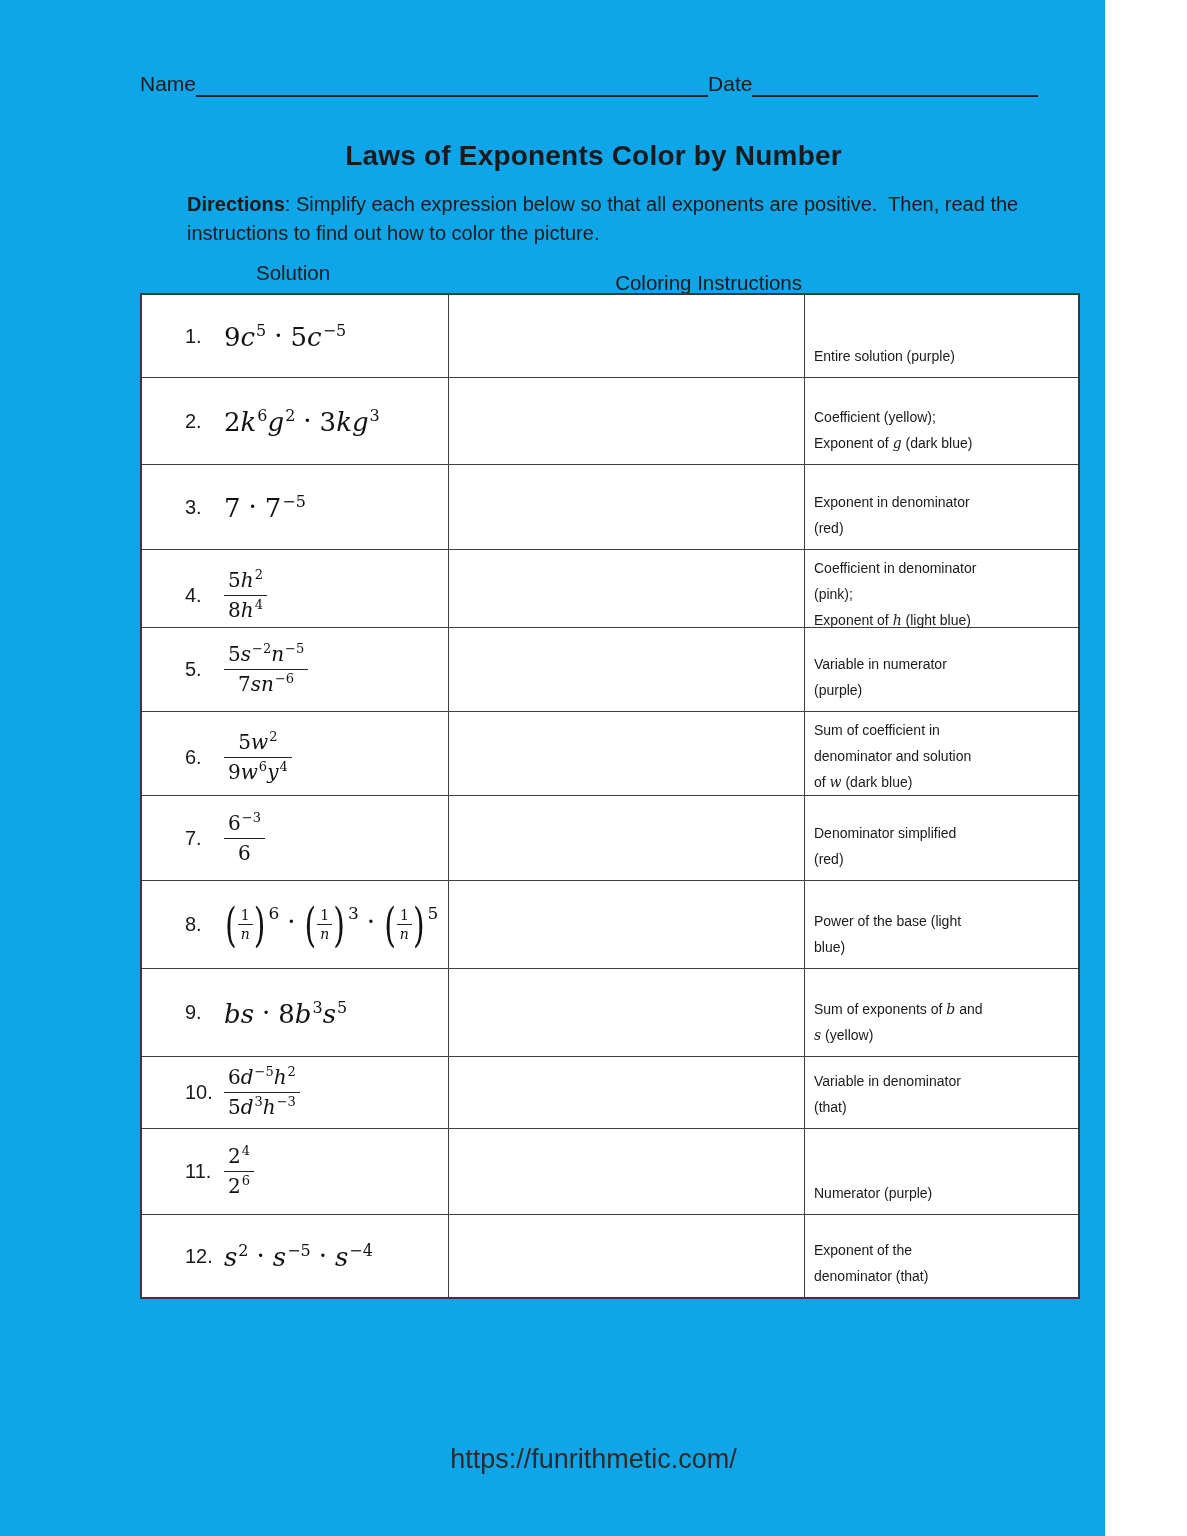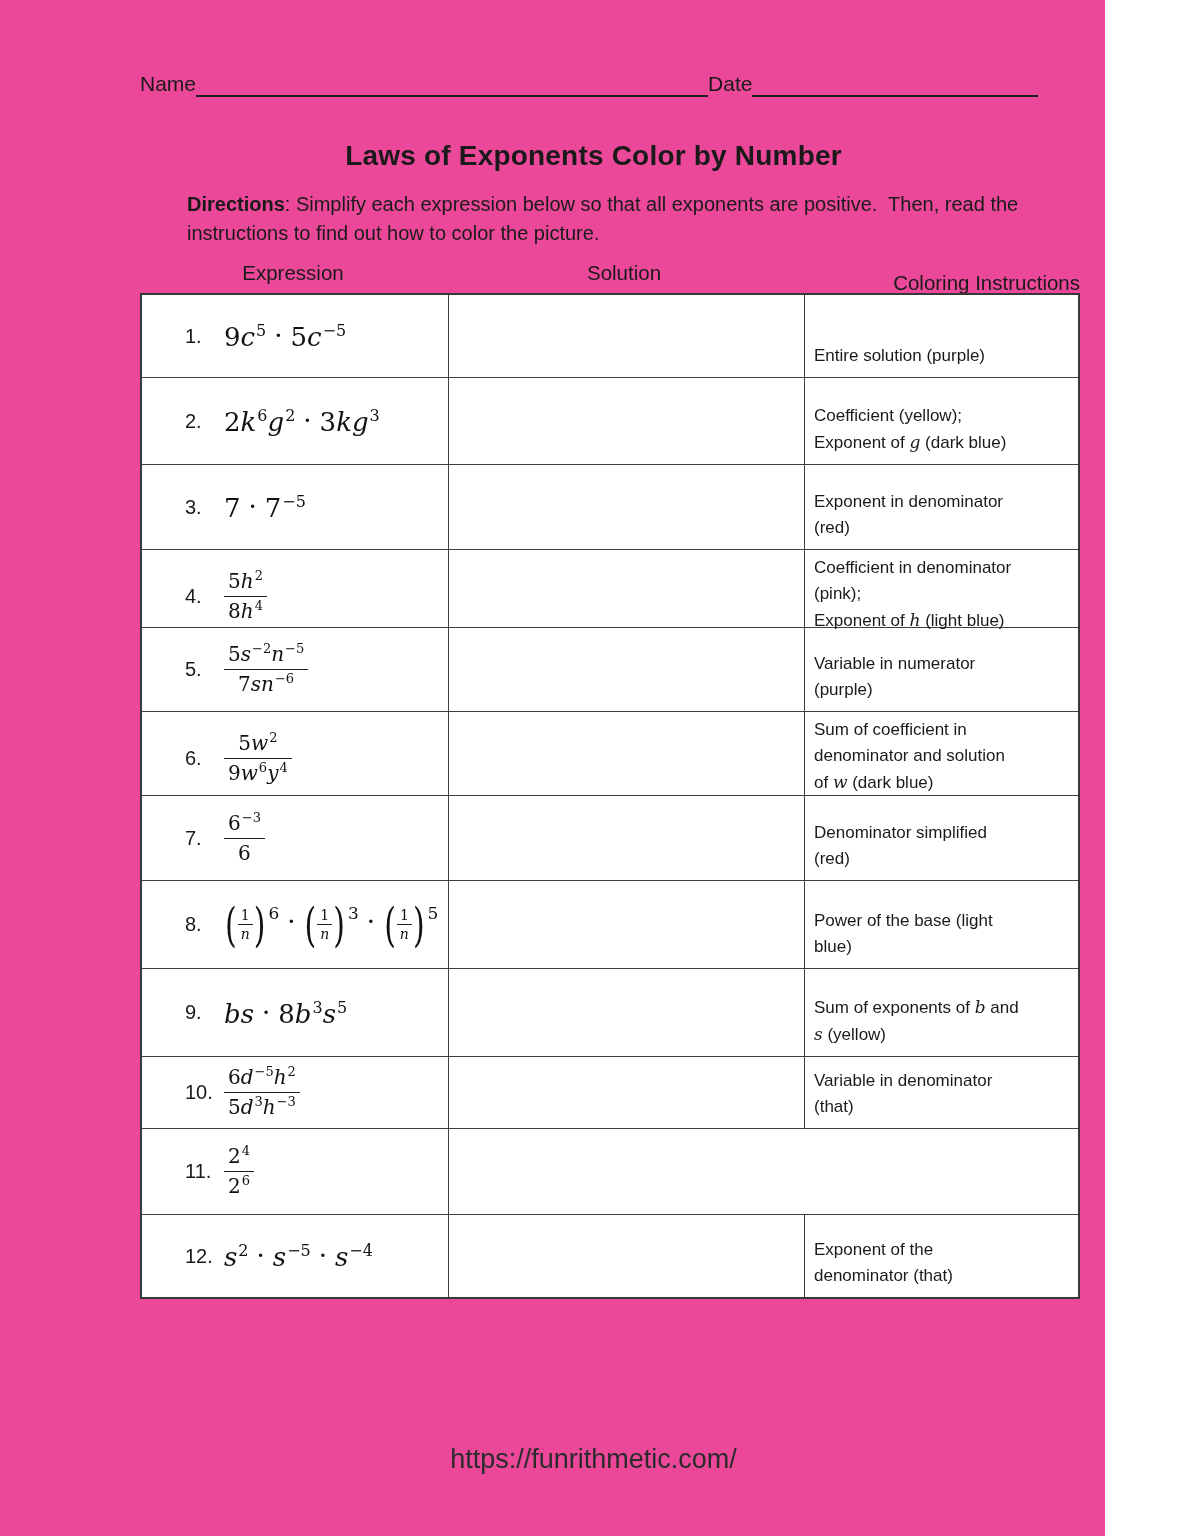--- a/index.html
+++ b/index.html
@@ -1,18 +1,18 @@
 <!DOCTYPE html>
 <html><head>
 <meta charset="utf-8">
 <style>
   * { margin:0; padding:0; box-sizing:border-box; }
   html,body { background:#ffffff; }
   .sheet {
-    position:relative; width:1105px; height:1536px; background:#ec4899;
+    position:relative; width:1105px; height:1536px; background:#0ea5e9;
     font-family:"Liberation Sans", sans-serif; color:#1a1a1a; overflow:hidden;
   }
 
   
   .namedate { position:absolute; left:140px; top:72px; width:898px; display:flex; align-items:flex-end; font-size:21px; }
   .nd-label { padding-bottom:1px; }
   .nd-line  { border-bottom:2px solid #1f1f1f; height:24px; }
   .line-name { width:512px; }
   .line-date { flex:1; }
 
@@ -60,21 +60,21 @@
   .mden { display:block; border-top:1.7px solid #222; padding:2px 4px 0; }
   .mparen { display:inline-flex; align-items:center; vertical-align:middle; }
   .mpar { display:inline-block; font-size:30px; transform:scaleY(1.55); font-weight:400; padding:0 1px; line-height:1; }
   .mpinner .mfrac { font-size:14px; line-height:1.2; }
   .mpinner .mden { border-top-width:1.2px; padding:1px 3px 0; }
   .mpinner .mnum { padding:0 3px 1px; }
   sup.mpsup { font-size:17px; line-height:0; align-self:flex-start; transform:translateY(6px); margin-left:2px; }
 
   
   .instr-cell { display:flex; flex-direction:column; justify-content:flex-end;
-                padding:5px 4px 8px 9px; font-size:17px; line-height:26px; }
+                padding:5px 4px 8px 9px; font-size:14px; line-height:26px; }
   .ivar { font-family:"DejaVu Serif", serif; font-style:italic; }
 
   
   .footer { position:absolute; left:0; top:1444px; width:1187px; text-align:center;
             font-size:27px; color:#2b2b2b; }
 </style>
 </head>
 <body>
 
 <div class="sheet">
@@ -84,21 +84,20 @@
     <span class="nd-line line-name"></span>
     <span class="nd-label">Date</span>
     <span class="nd-line line-date"></span>
   </div>
 
   <div class="title">Laws of Exponents Color by Number</div>
 
   <div class="directions"><b>Directions</b><span>: Simplify each expression below so that all exponents are positive.  Then, read the instructions to find out how to color the picture.</span></div>
 
   <div class="tbl-headers">
-    <span class="th">Expression</span>
     <span class="th">Solution</span>
     <span class="th th-coloring">Coloring Instructions</span>
   </div>
 
   <div class="tbl">
 
     <div class="row">
       <div class="cell expr-cell">
         <span class="rownum">1.</span>
         <span class="math"><span class="mn">9</span><span class="mi">c</span><sup class="msup">5</sup><span class="mdot">·</span><span class="mn">5</span><span class="mi">c</span><sup class="msup">−5</sup></span>
@@ -233,20 +232,23 @@
           <div>(that)</div>
         </div>
     </div>
 
     <div class="row">
       <div class="cell expr-cell">
         <span class="rownum">11.</span>
         <span class="math"><span class="mfrac"><span class="mnum"><span class="mn">2</span><sup class="msup">4</sup></span><span class="mden"><span class="mn">2</span><sup class="msup">6</sup></span></span></span>
       </div>
       <div class="cell sol-cell"></div>
+      <div class="cell instr-cell">
+          <div>Numerator (purple)</div>
+        </div>
     </div>
 
     <div class="row">
       <div class="cell expr-cell">
         <span class="rownum">12.</span>
         <span class="math"><span class="mi">s</span><sup class="msup">2</sup><span class="mdot">·</span><span class="mi">s</span><sup class="msup">−5</sup><span class="mdot">·</span><span class="mi">s</span><sup class="msup">−4</sup></span>
       </div>
       <div class="cell sol-cell"></div>
       <div class="cell instr-cell">
           <div>Exponent of the</div>

